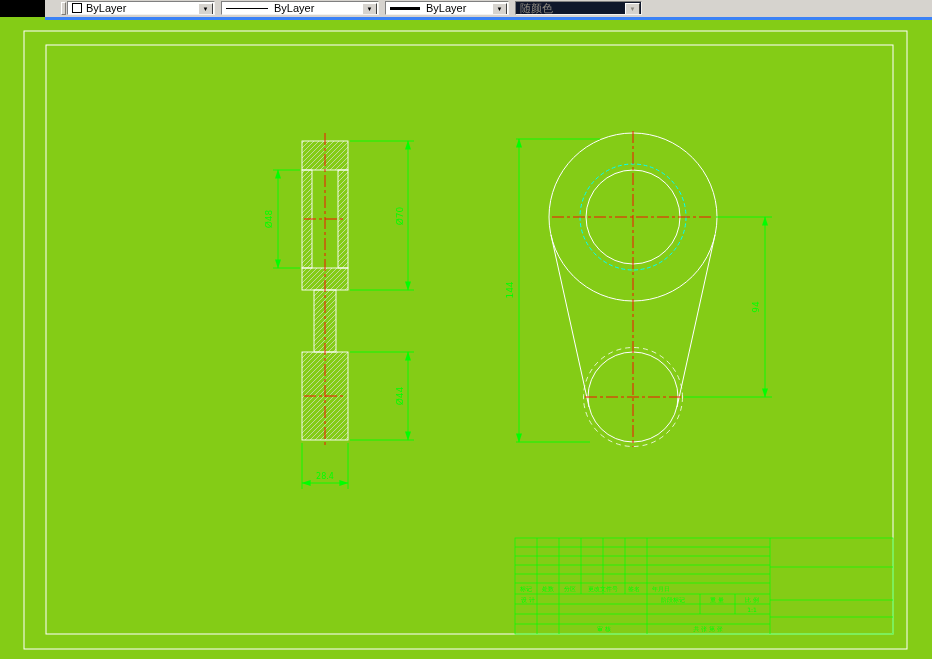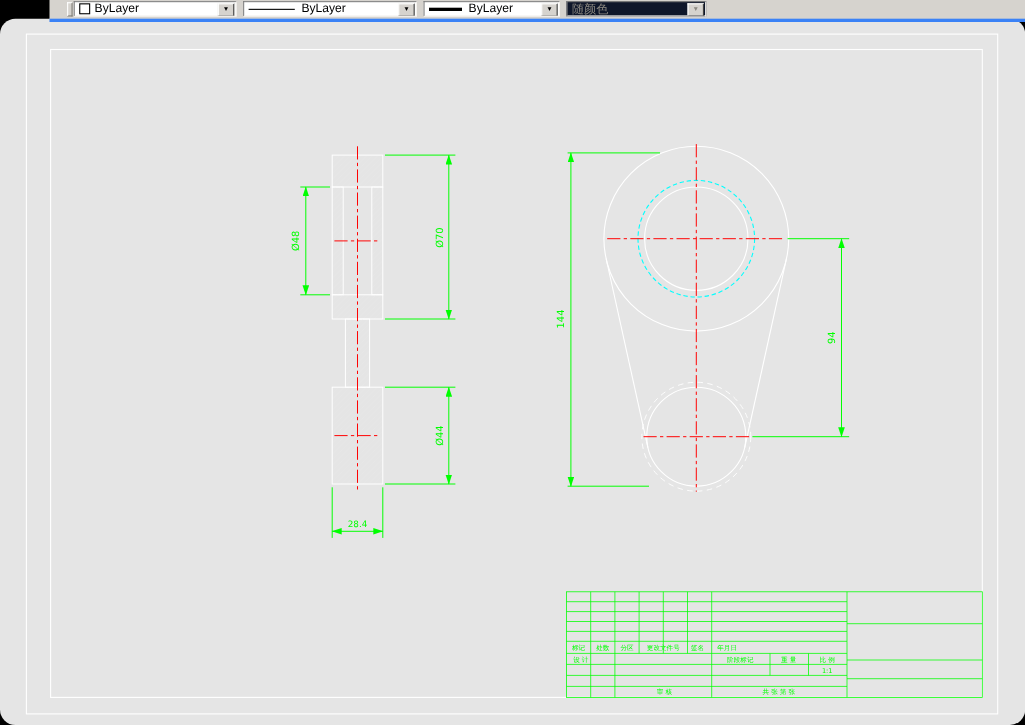--- a/index.html
+++ b/index.html
@@ -18,21 +18,21 @@
   .combo .combo-arrow{position:absolute;right:1px;top:1px;width:13px;height:10px;
     background:#d6d3ce;border:1px solid;border-color:#fff #404040 #404040 #fff;
     display:flex;align-items:center;justify-content:center;font-size:6px;color:#000;}
   .combo.disabled{background:#0f172a;color:#8b8880;}
   .combo.disabled .combo-arrow{color:#8b8880;}
   .swatch{width:8px;height:8px;background:#fff;border:1px solid #000;margin-right:4px;flex:none;}
   .lt-line{height:0;border-top:1px solid #000;width:42px;margin-right:6px;flex:none;}
   .lw-line{height:3px;background:#000;width:30px;margin-right:6px;flex:none;}
 
   
-  .canvas{position:absolute;top:17px;left:0;right:0;bottom:0;background:#e5e5e5;border-radius:14px;}
+  .canvas{position:absolute;top:17px;left:0;right:0;bottom:0;background:#84cc16;}
   svg{display:block;}
   .outline{stroke:#ffffff;stroke-width:1;fill:none;}
   .hatched{stroke:#ffffff;stroke-width:0.9;fill:url(#hatch);}
   .center{stroke:#ff0000;stroke-width:0.9;fill:none;stroke-dasharray:12 3 3 3;}
   .dim{stroke:#00ff00;stroke-width:0.9;fill:none;}
   .thread{stroke:#00ffff;stroke-width:1;fill:none;stroke-dasharray:4 2.5;}
   .hidden-c{stroke:#ffffff;stroke-width:0.8;fill:none;stroke-dasharray:5 4;}
   .tb{stroke:#00ff00;stroke-width:0.7;fill:none;}
   text.dimtext{fill:#00ff00;stroke:none;font-family:"DejaVu Sans",sans-serif;font-size:9px;}
   text.dimtext-sm{fill:#00ff00;stroke:none;font-family:"DejaVu Sans",sans-serif;font-size:8px;}

